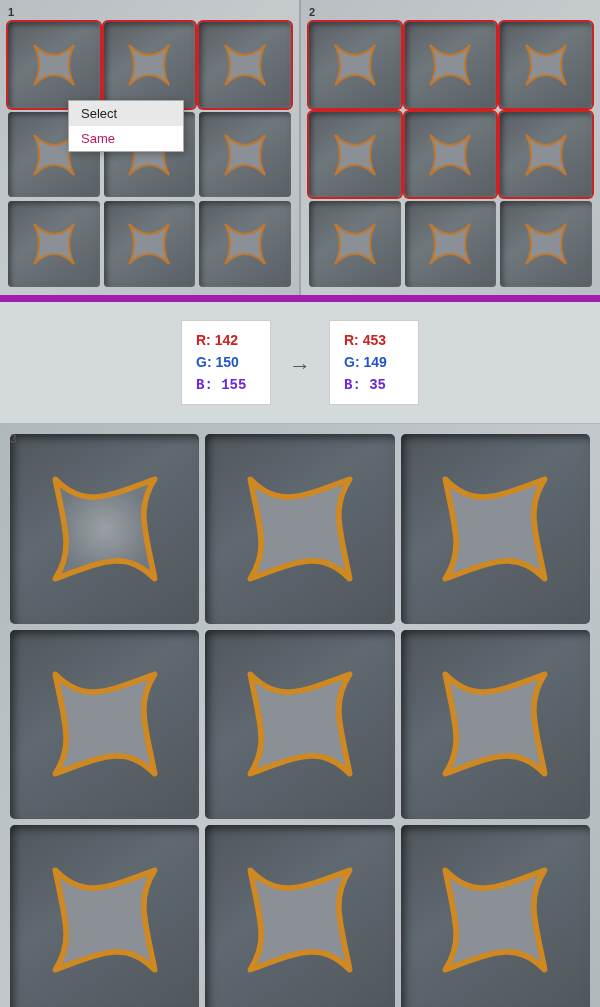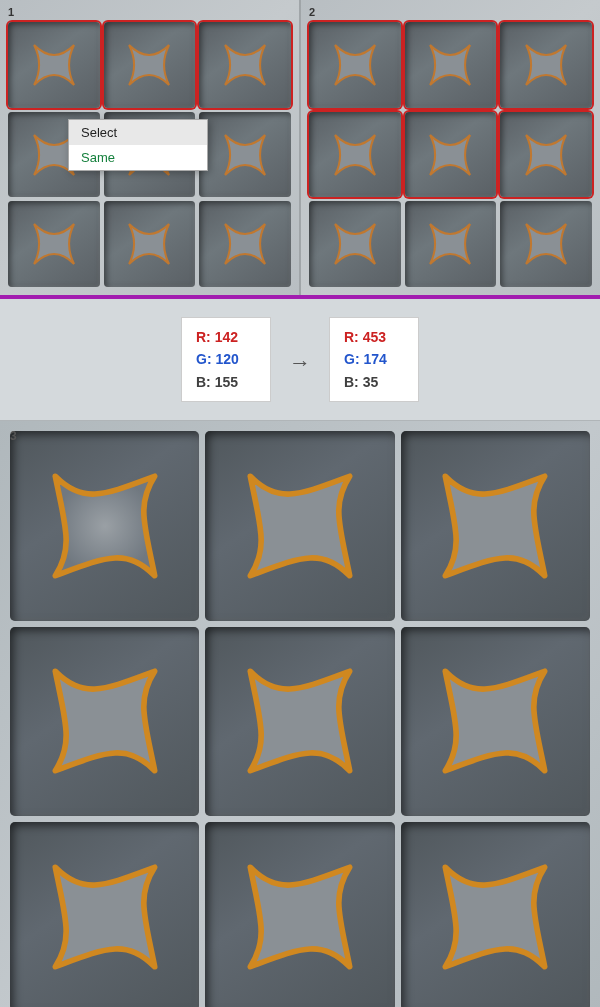--- a/index.html
+++ b/index.html
@@ -67,70 +67,70 @@
     }
 
     
     .cell-red-outline {
       box-shadow: inset 2px 2px 6px rgba(0,0,0,0.5), inset -1px -1px 3px rgba(255,255,255,0.15), 0 0 0 2px #cc2222;
     }
 
     
     .context-menu {
       position: absolute;
-      top: 119px;
+      top: 100px;
       left: 68px;
       background: white;
       border: 1px solid #aaa;
       box-shadow: 2px 2px 8px rgba(0,0,0,0.3);
       z-index: 100;
-      width: 140px;
+      width: 116px;
     }
     .context-menu-item {
       padding: 5px 12px;
       font-size: 13px;
-      color: #15803d;
+      color: #be185d;
       cursor: pointer;
     }
     .context-menu-item:hover,
     .context-menu-item.selected {
       background: #3a7bd5;
       color: white;
     }
     .context-menu-item.selected {
       background: #e8e8e8;
       color: #222;
     }
 
     
     .color-section {
       display: flex;
       align-items: center;
       justify-content: center;
       gap: 18px;
       padding: 18px 0;
       background: #d4d9dc;
-      border-top: 4px solid #a21caf;
+      border-top: 7px solid #a21caf;
       border-bottom: 1px solid #b0b5b8;
     }
 
     .color-box {
       background: white;
       border: 1px solid #ccc;
       padding: 8px 14px;
       font-size: 14px;
       font-weight: bold;
       line-height: 1.6;
       min-width: 90px;
       text-align: left;
     }
 
     .color-r { color: #cc2222; }
     .color-g { color: #2255cc; }
-    .color-b { color: #404040; }
+    .color-b { color: #6d28d9; font-family: Liberation Mono, monospace; }
 
     .arrow-icon {
       font-size: 22px;
       color: #555;
     }
 
     
     .bottom-section {
       position: relative;
       background: linear-gradient(135deg, #b0b8bc 0%, #c2c8cc 50%, #b0b8bc 100%);
@@ -289,27 +289,27 @@
           <path d="M10 10 Q30 30 50 10 Q40 30 50 50 Q30 30 10 50 Q20 30 10 10Z" fill="#8a9095" stroke="#c07830" stroke-width="2"></path>
         </svg>
       </div>
     </div>
   </div>
 </div>
 
 <div class="color-section">
   <div class="color-box">
     <div class="color-r">R: 142</div>
-    <div class="color-g">G: 120</div>
+    <div class="color-g">G: 150</div>
     <div class="color-b">B: 155</div>
   </div>
   <div class="arrow-icon">→</div>
   <div class="color-box">
     <div class="color-r">R: 453</div>
-    <div class="color-g">G: 174</div>
+    <div class="color-g">G: 149</div>
     <div class="color-b">B: 35</div>
   </div>
 </div>
 
 <div class="bottom-section">
   <span class="bottom-num">3</span>
   <div class="bottom-grid">
 
     <div class="cell-large">
       <svg class="x-large" viewBox="0 0 100 100">

